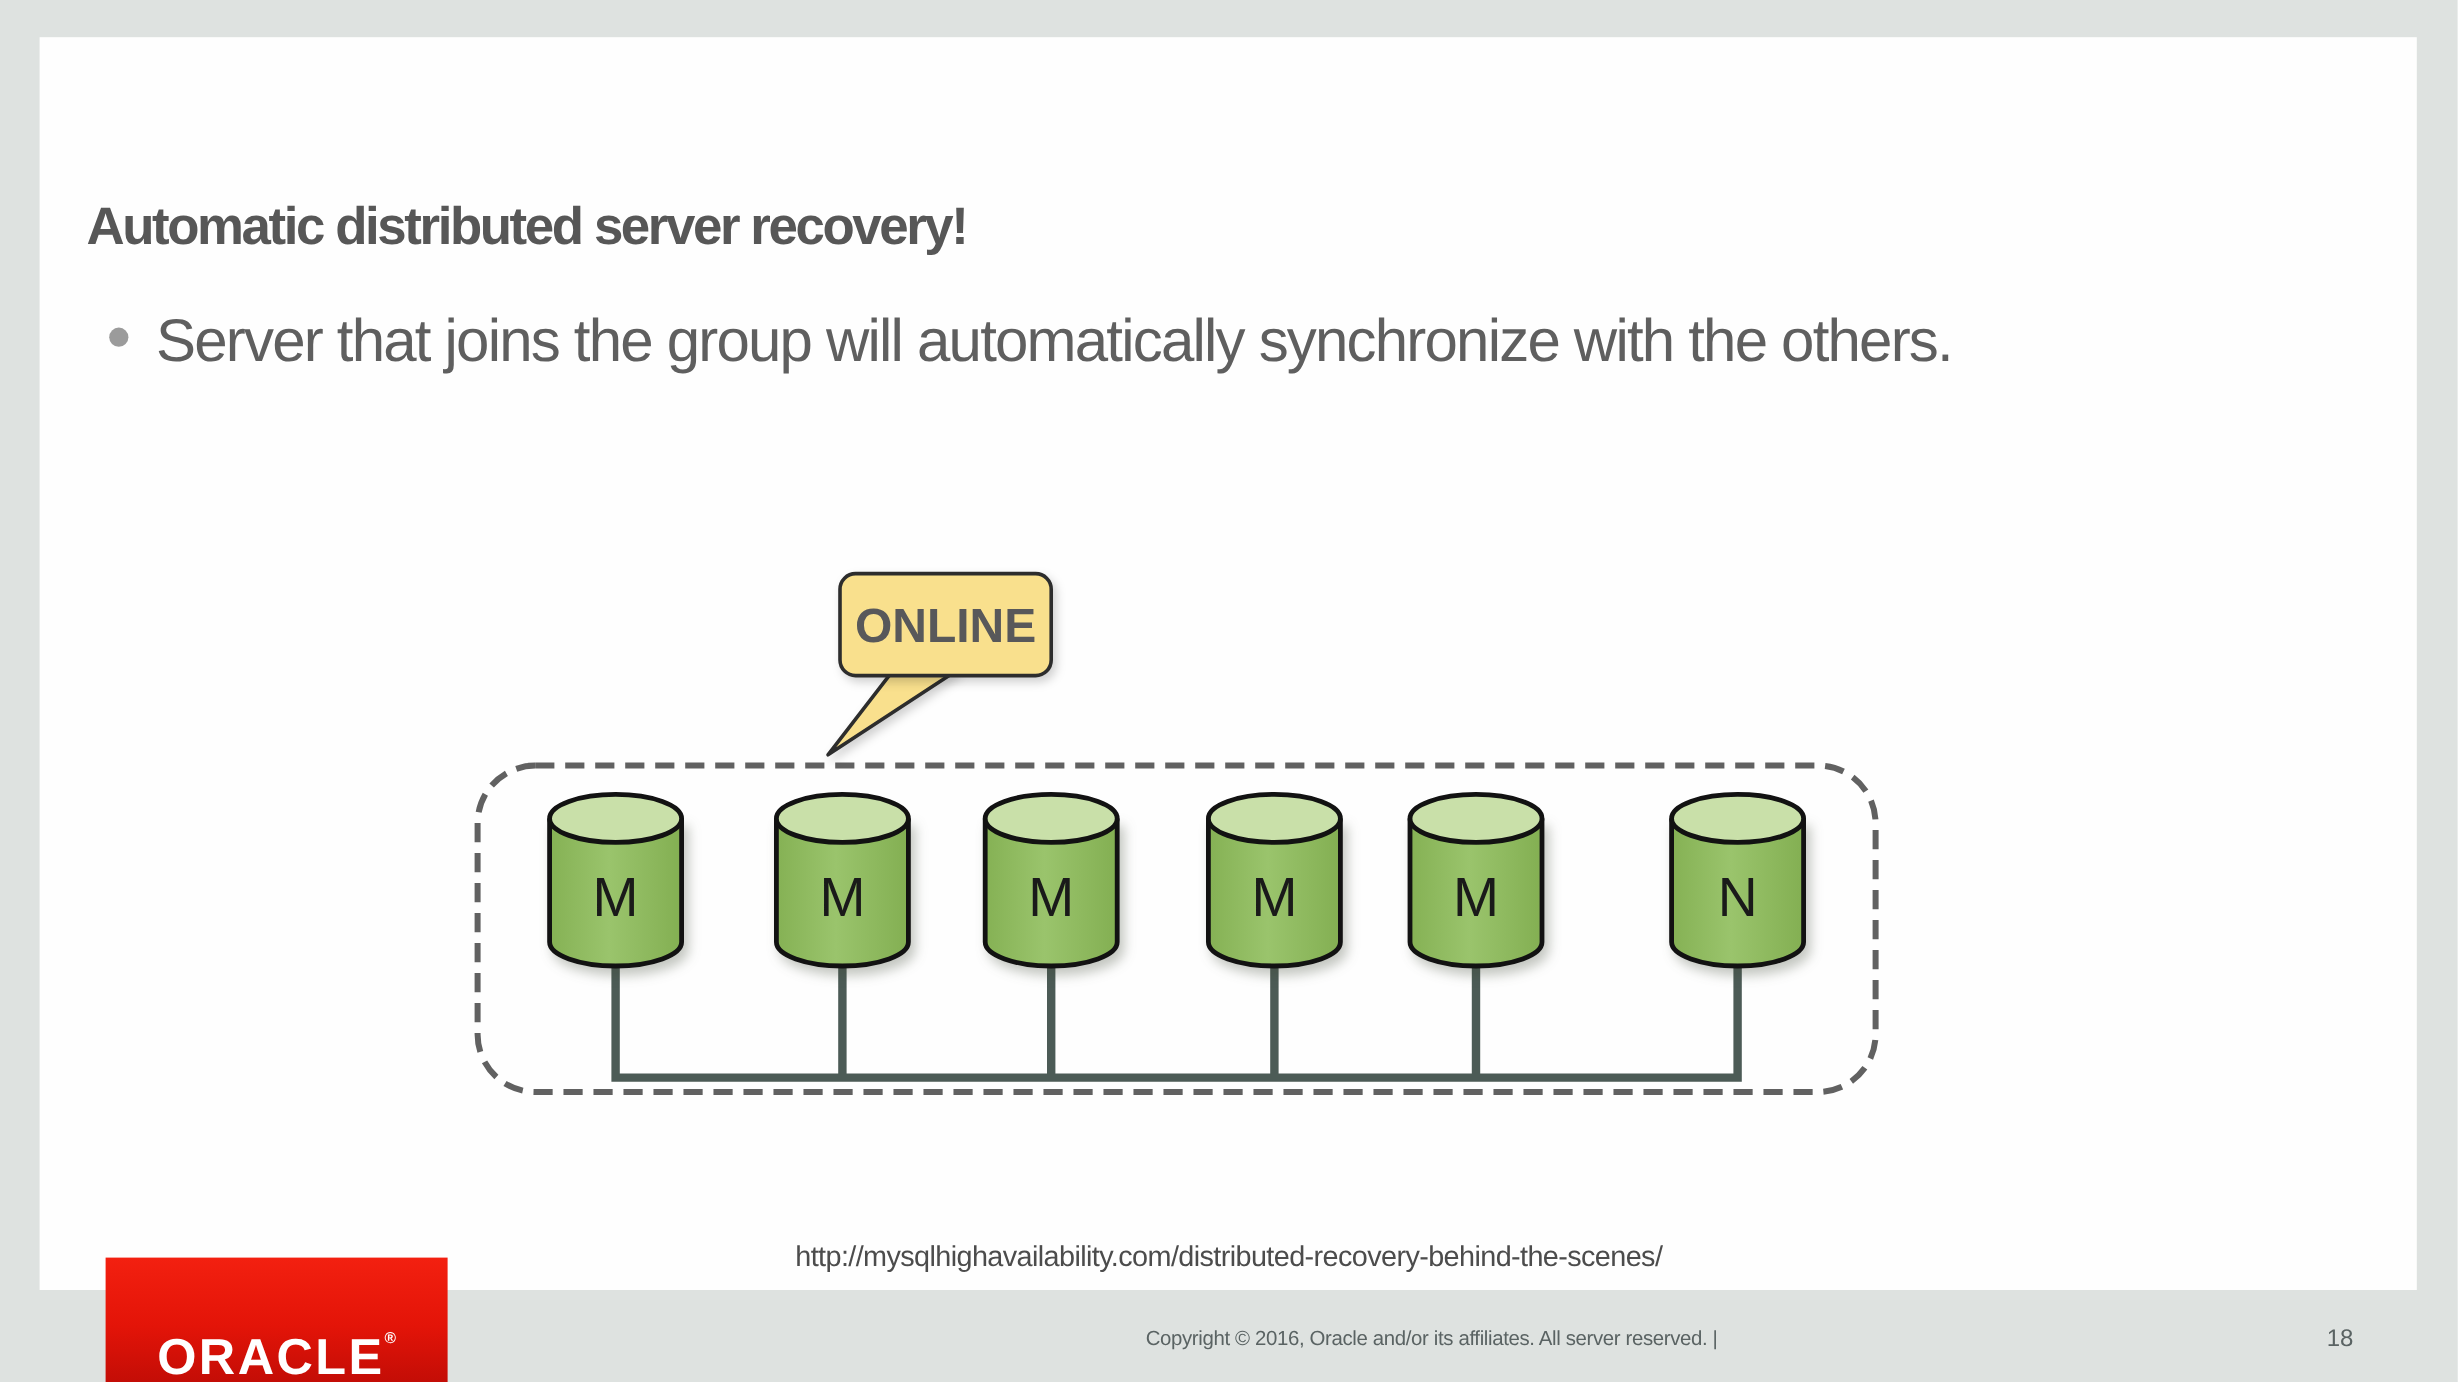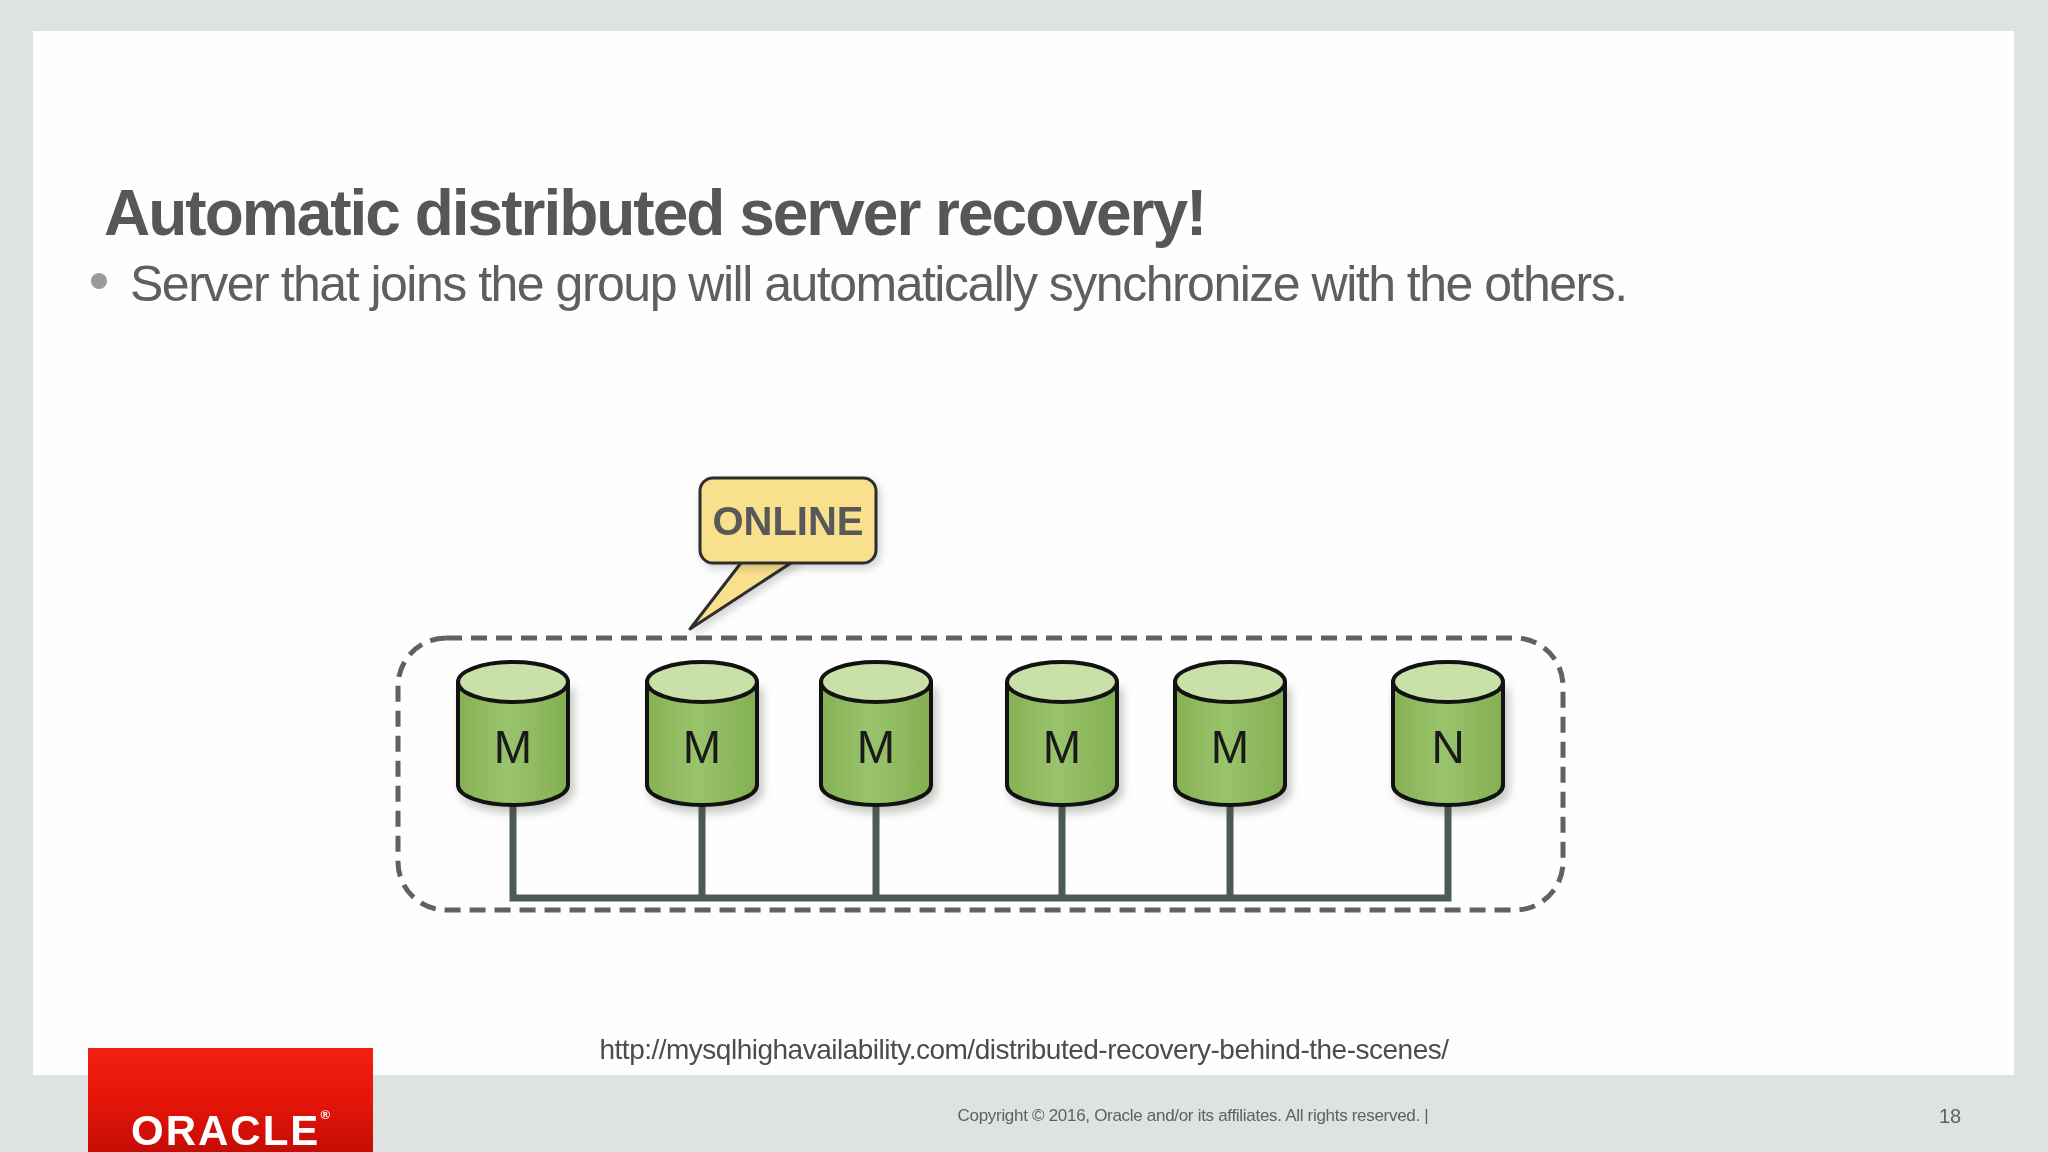--- a/index.html
+++ b/index.html
@@ -17,23 +17,23 @@
   .slide-surface {
     position: absolute;
     left: 33px;
     top: 31px;
     width: 1981px;
     height: 1044px;
     background: #fefefe;
   }
   .slide-title {
     position: absolute;
-    left: 104px;
+    left: 72px;
     top: 138px;
-    font-size: 64px;
+    font-size: 44px;
     font-weight: bold;
     letter-spacing: -2px;
     line-height: 1;
     color: #575757;
     white-space: nowrap;
   }
   .bullet-dot {
     position: absolute;
     left: 91px;
     top: 273px;
@@ -73,21 +73,21 @@
     font-size: 40px;
     font-weight: bold;
     fill: #58585a;
   }
   .source-url {
     position: absolute;
     left: 0;
     top: 1034px;
     width: 2048px;
     text-align: center;
-    font-size: 28px;
+    font-size: 24px;
     letter-spacing: -0.5px;
     color: #4c4c4c;
   }
   .footer-bar {
     position: absolute;
     left: 0;
     top: 1075px;
     width: 2048px;
     height: 77px;
     background: #dee2e0;
@@ -197,15 +197,15 @@
 </svg>
 
 <div class="source-url">http://mysqlhighavailability.com/distributed-recovery-behind-the-scenes/</div>
 
 <div class="footer-bar"></div>
 
 <div class="oracle-logo">
   <div class="oracle-wordmark"><span>ORACLE</span><span class="oracle-reg">®</span></div>
 </div>
 
-<div class="copyright">Copyright © 2016, Oracle and/or its affiliates. All rights reserved.  |</div>
+<div class="copyright">Copyright © 2016, Oracle and/or its affiliates. All server reserved.  |</div>
 
 <div class="page-number">18</div>
 
 </body></html>

